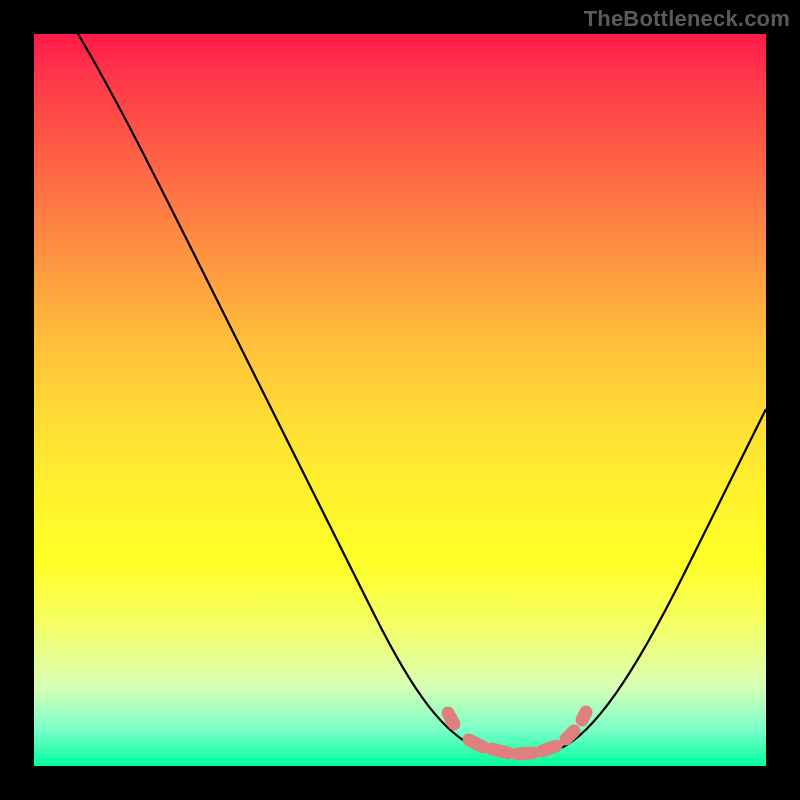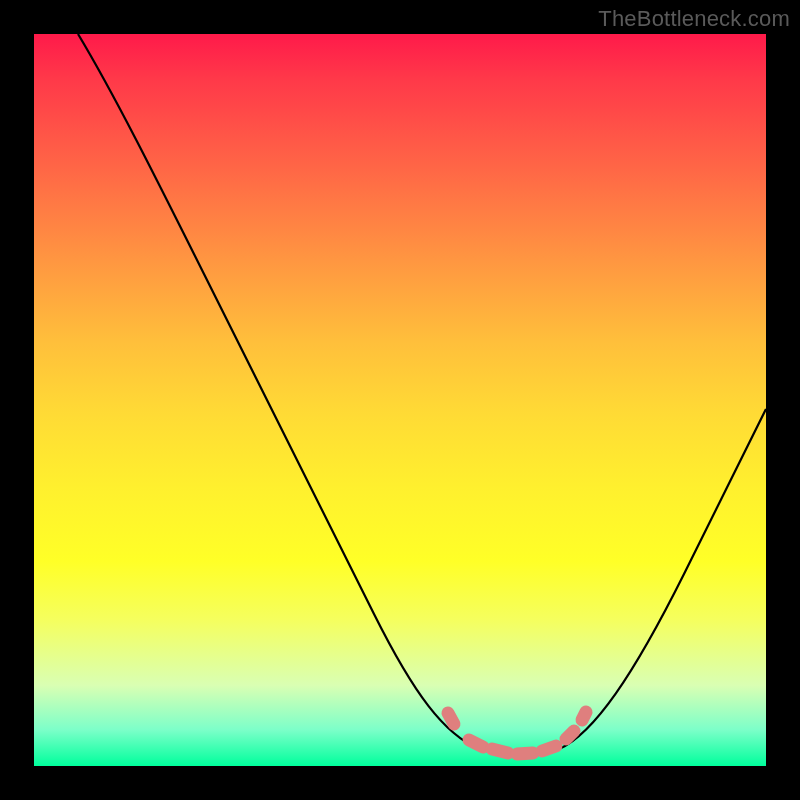--- a/index.html
+++ b/index.html
@@ -11,21 +11,21 @@
     font-family: Arial, sans-serif;
     position: relative;
     overflow: hidden;
   }
   .watermark {
     position: absolute;
     top: 6px;
     right: 10px;
     color: #5a5a5a;
     font-size: 22px;
-    font-weight: 400;
+    font-weight: 700;
     z-index: 10;
     letter-spacing: 0.2px;
   }
   .plot-area {
     position: absolute;
     left: 34px;
     top: 34px;
     width: 732px;
     height: 732px;
   }

